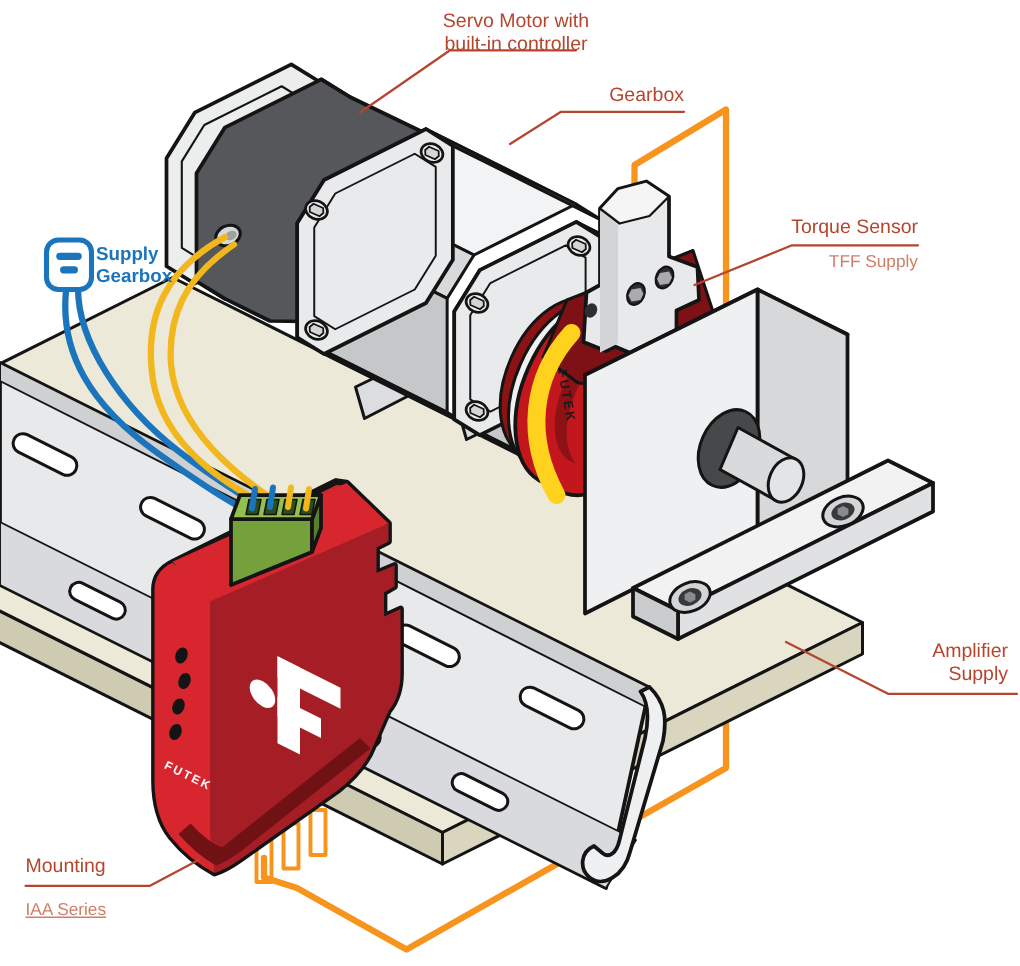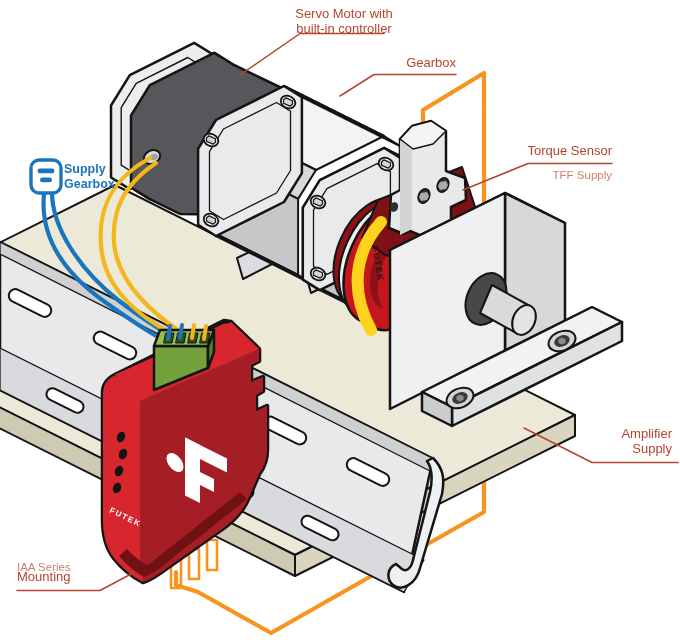--- a/index.html
+++ b/index.html
@@ -231,18 +231,18 @@
   <div>built-in controller</div>
 </div>
 <div class="lbl right" style="left:356px;top:55px;width:100px;">Gearbox</div>
 <div class="lbl right" style="left:500px;top:143px;width:112px;">Torque Sensor</div>
 <div class="lbl small right" style="left:500px;top:168px;width:112px;">TFF Supply</div>
 <div class="lbl right" style="left:588px;top:426px;width:84px;">
   <div>Amplifier</div>
   <div>Supply</div>
 </div>
 <div class="lbl" style="left:17px;top:569px;">Mounting</div>
-<div class="lbl small" style="left:17px;top:560px;">IAA Series</div>
+<div class="lbl small" style="left:17px;top:600px;text-decoration:underline;">IAA Series</div>
 <div class="lbl blue" style="left:64px;top:162px;">
   <div>Supply</div>
   <div>Gearbox</div>
 </div>
 </div>
 
 </body></html>

